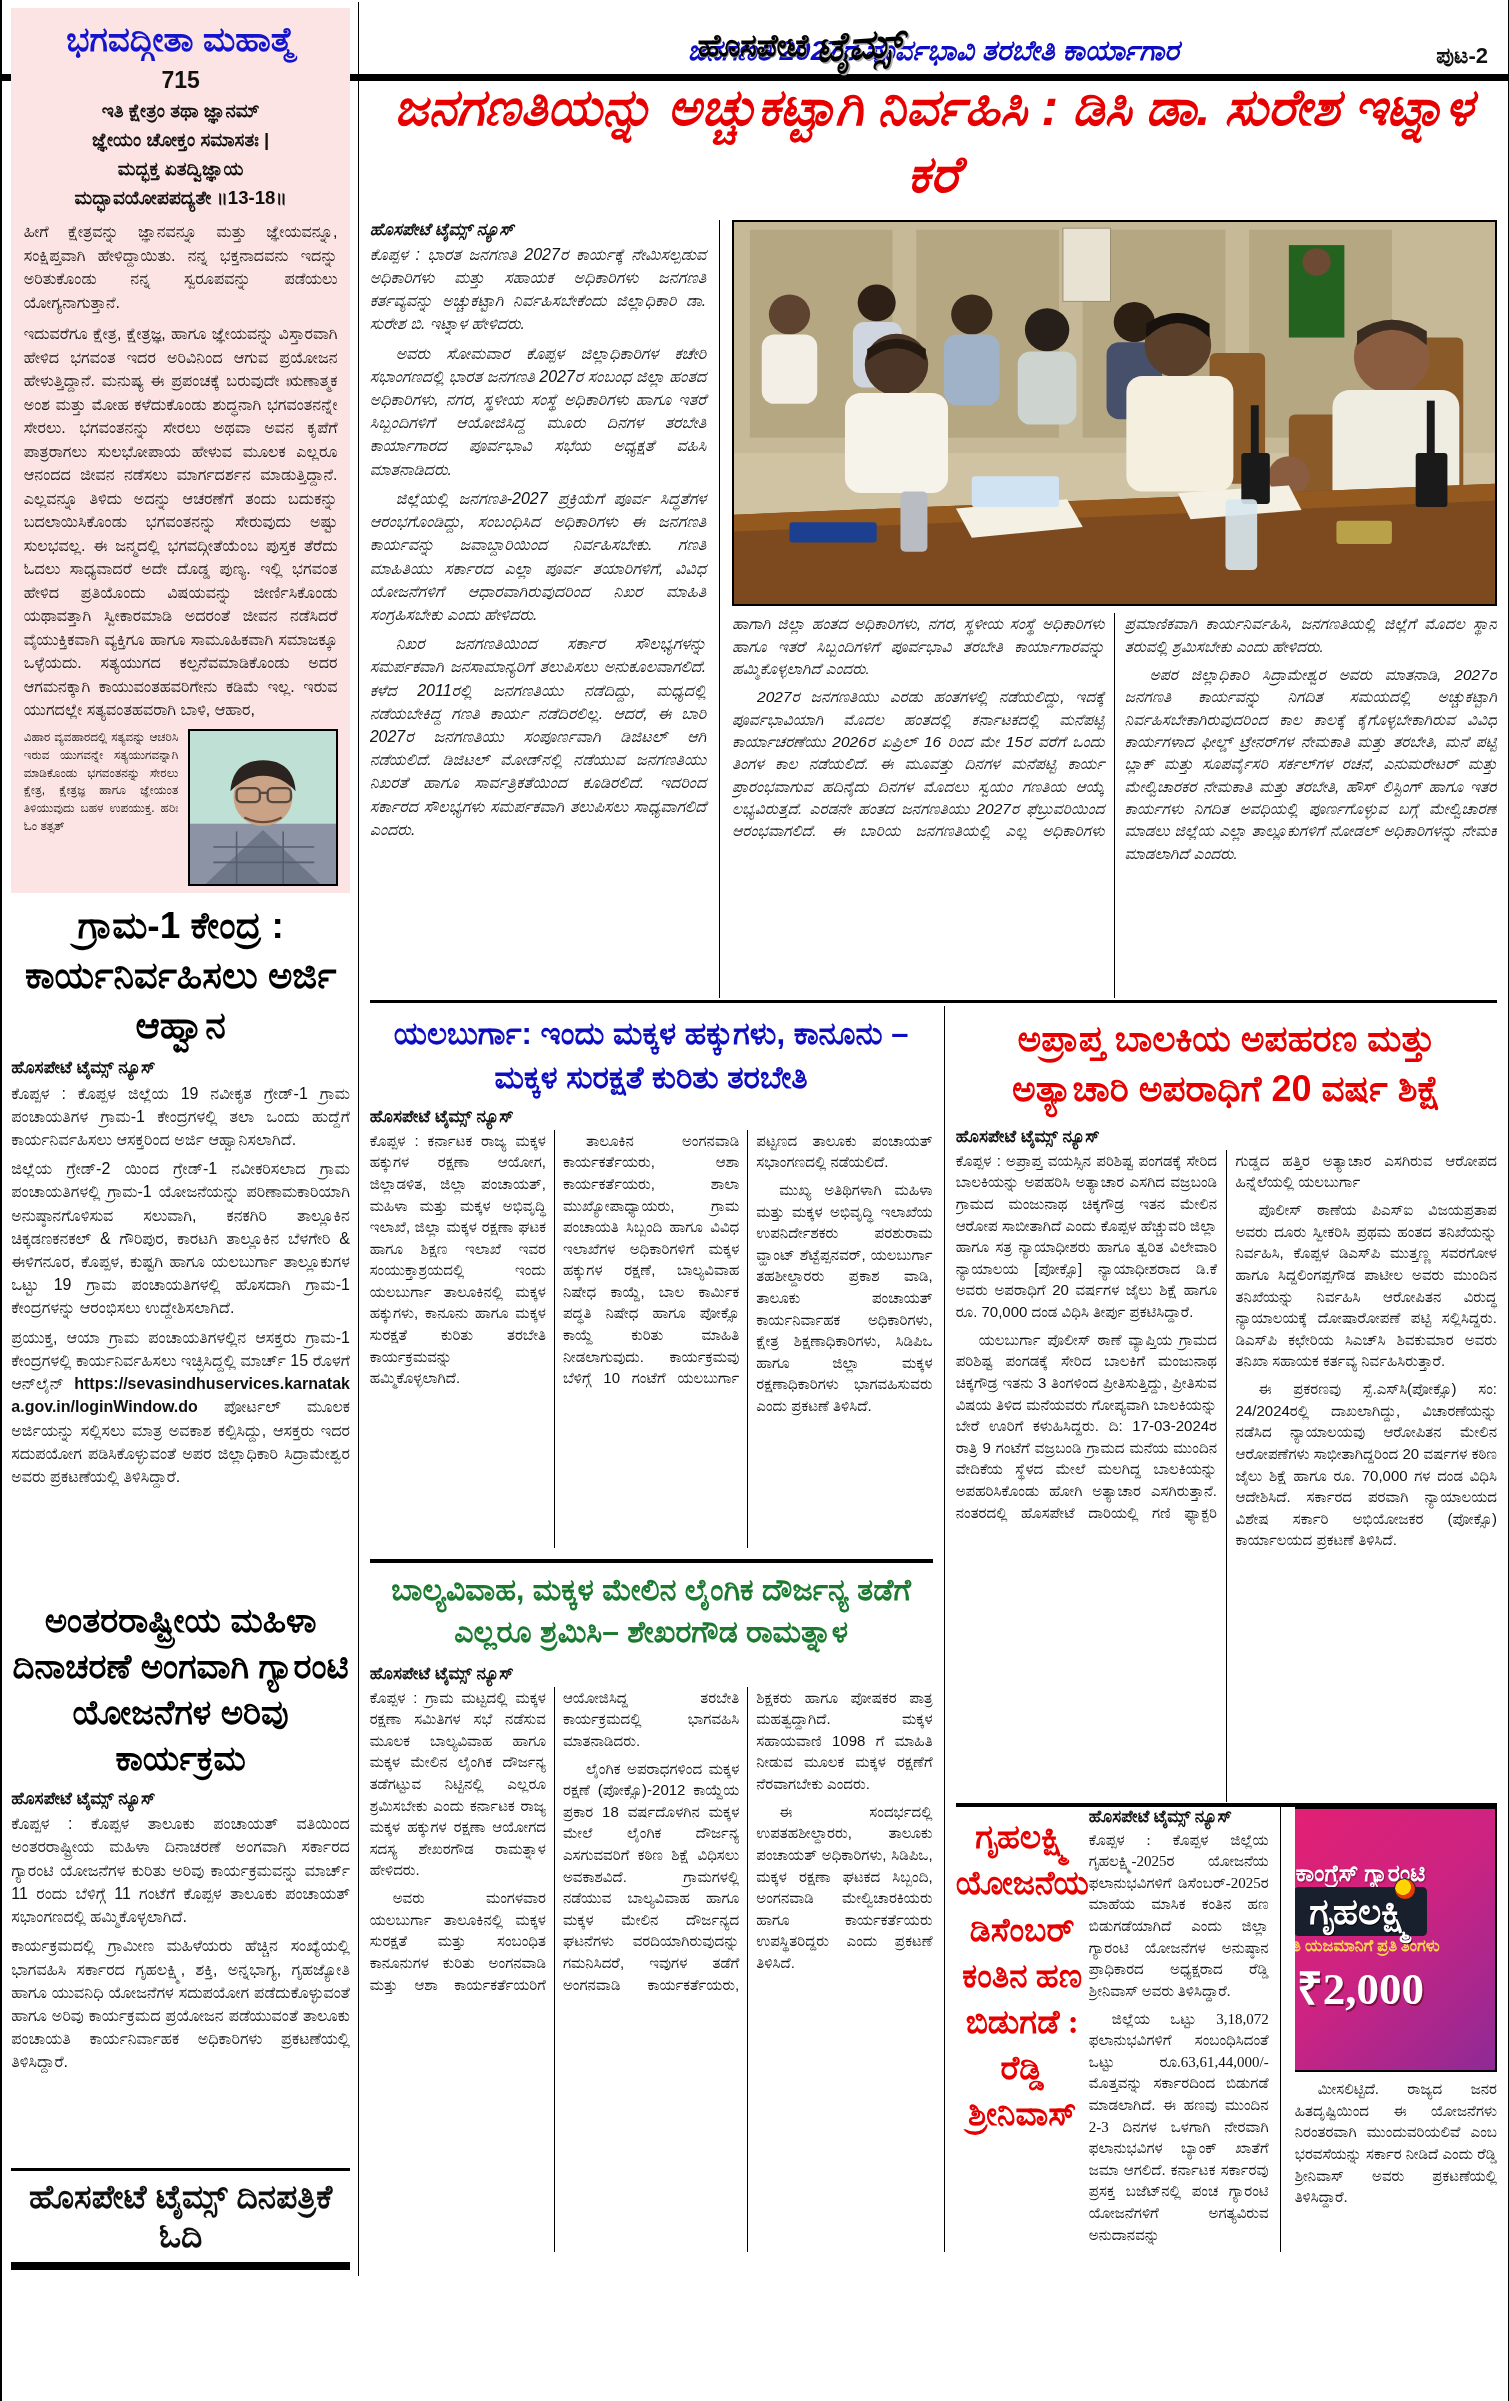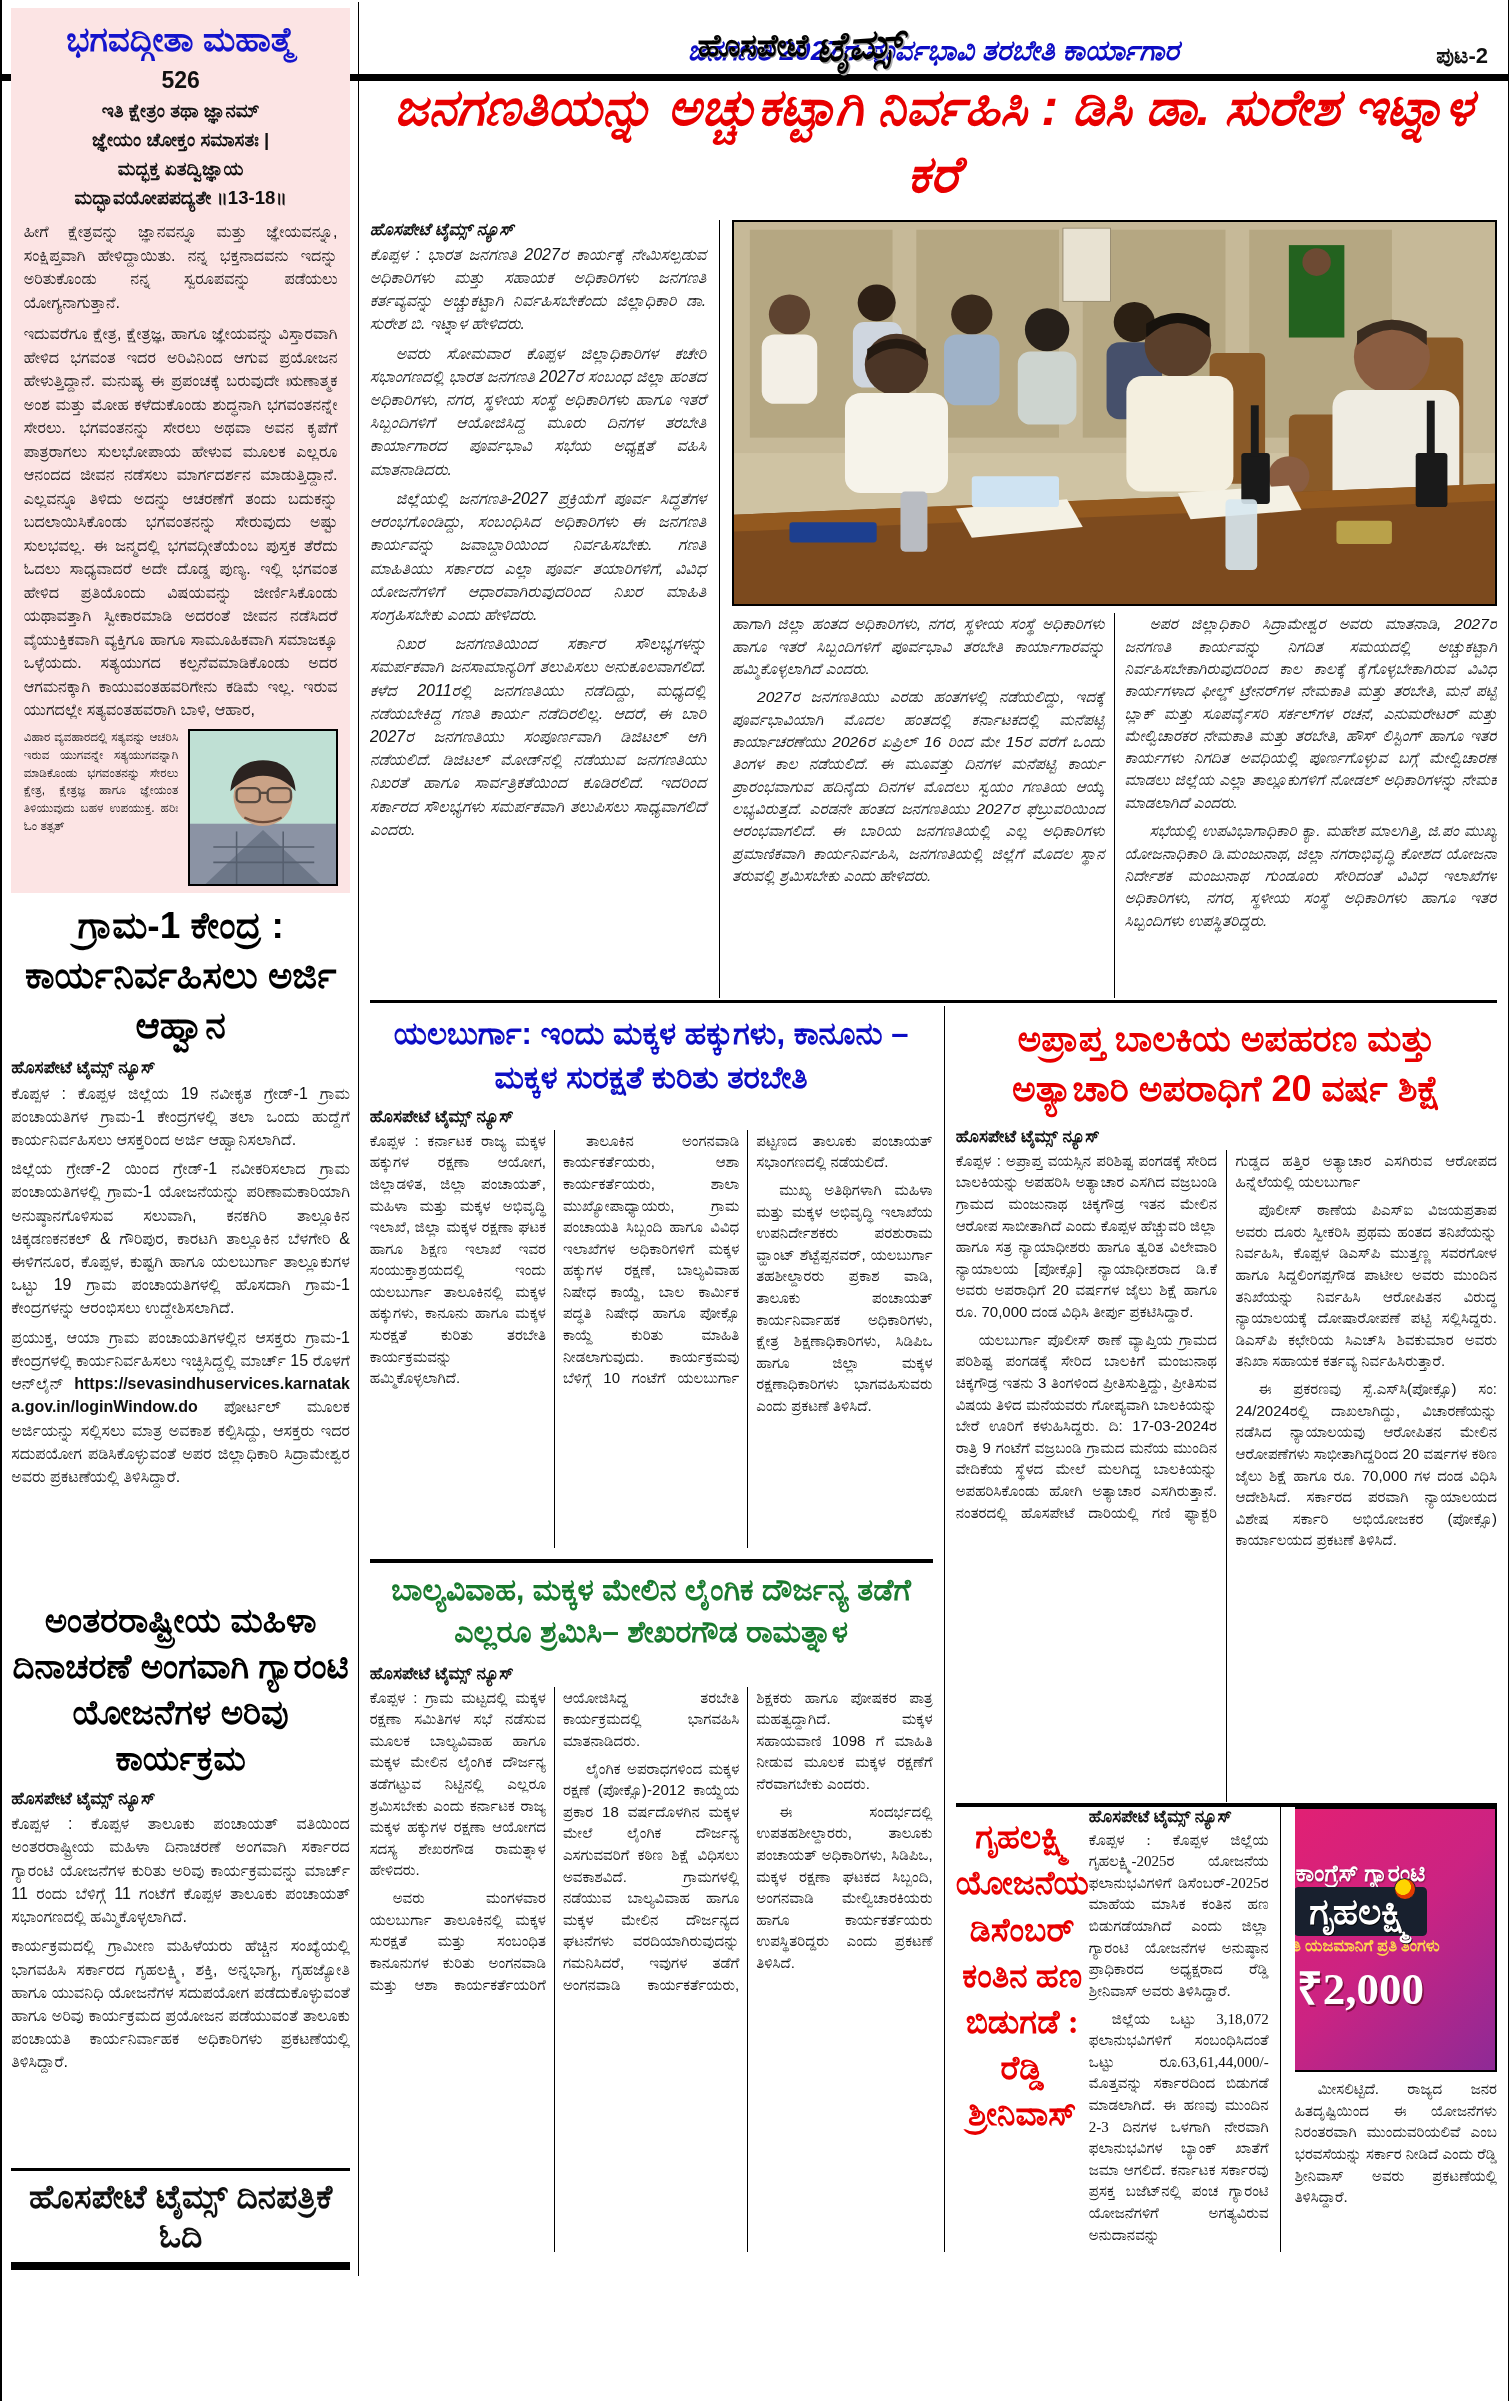--- a/index.html
+++ b/index.html
@@ -106,21 +106,21 @@
     <div class="hdr-page">ಪುಟ-2</div>
   </div>
   <div class="rule-thick"></div>
 
   <div class="content">
 
     <div class="left-rail">
 
       <div class="gita">
         <div class="gita-title">ಭಗವದ್ಗೀತಾ ಮಹಾತ್ಮೆ</div>
-        <div class="gita-num">526</div>
+        <div class="gita-num">715</div>
         <div class="gita-verse">
           <div>ಇತಿ ಕ್ಷೇತ್ರಂ ತಥಾ ಜ್ಞಾನಮ್</div>
           <div>ಜ್ಞೇಯಂ ಚೋಕ್ತಂ ಸಮಾಸತಃ |</div>
           <div>ಮದ್ಭಕ್ತ ಏತದ್ವಿಜ್ಞಾಯ</div>
           <div>ಮದ್ಭಾವಯೋಪಪದ್ಯತೇ ॥13-18॥</div>
         </div>
         <div class="gita-body">
           <p>ಹೀಗೆ ಕ್ಷೇತ್ರವನ್ನು ಜ್ಞಾನವನ್ನೂ ಮತ್ತು ಜ್ಞೇಯವನ್ನೂ, ಸಂಕ್ಷಿಪ್ತವಾಗಿ ಹೇಳಿದ್ದಾಯಿತು. ನನ್ನ ಭಕ್ತನಾದವನು ಇದನ್ನು ಅರಿತುಕೊಂಡು ನನ್ನ ಸ್ವರೂಪವನ್ನು ಪಡೆಯಲು ಯೋಗ್ಯನಾಗುತ್ತಾನೆ.</p>
           <p>ಇದುವರೆಗೂ ಕ್ಷೇತ್ರ, ಕ್ಷೇತ್ರಜ್ಞ, ಹಾಗೂ ಜ್ಞೇಯವನ್ನು ವಿಸ್ತಾರವಾಗಿ ಹೇಳಿದ ಭಗವಂತ ಇದರ ಅರಿವಿನಿಂದ ಆಗುವ ಪ್ರಯೋಜನ ಹೇಳುತ್ತಿದ್ದಾನೆ. ಮನುಷ್ಯ ಈ ಪ್ರಪಂಚಕ್ಕೆ ಬರುವುದೇ ಋಣಾತ್ಮಕ ಅಂಶ ಮತ್ತು ಮೋಹ ಕಳೆದುಕೊಂಡು ಶುದ್ಧನಾಗಿ ಭಗವಂತನನ್ನೇ ಸೇರಲು. ಭಗವಂತನನ್ನು ಸೇರಲು ಅಥವಾ ಅವನ ಕೃಪೆಗೆ ಪಾತ್ರರಾಗಲು ಸುಲಭೋಪಾಯ ಹೇಳುವ ಮೂಲಕ ಎಲ್ಲರೂ ಆನಂದದ ಜೀವನ ನಡೆಸಲು ಮಾರ್ಗದರ್ಶನ ಮಾಡುತ್ತಿದ್ದಾನೆ. ಎಲ್ಲವನ್ನೂ ತಿಳಿದು ಅದನ್ನು ಆಚರಣೆಗೆ ತಂದು ಬದುಕನ್ನು ಬದಲಾಯಿಸಿಕೊಂಡು ಭಗವಂತನನ್ನು ಸೇರುವುದು ಅಷ್ಟು ಸುಲಭವಲ್ಲ. ಈ ಜನ್ಮದಲ್ಲಿ ಭಗವದ್ಗೀತೆಯೆಂಬ ಪುಸ್ತಕ ತೆರೆದು ಓದಲು ಸಾಧ್ಯವಾದರೆ ಅದೇ ದೊಡ್ಡ ಪುಣ್ಯ. ಇಲ್ಲಿ ಭಗವಂತ ಹೇಳಿದ ಪ್ರತಿಯೊಂದು ವಿಷಯವನ್ನು ಜೀರ್ಣಿಸಿಕೊಂಡು ಯಥಾವತ್ತಾಗಿ ಸ್ವೀಕಾರಮಾಡಿ ಅದರಂತೆ ಜೀವನ ನಡೆಸಿದರೆ ವೈಯುಕ್ತಿಕವಾಗಿ ವ್ಯಕ್ತಿಗೂ ಹಾಗೂ ಸಾಮೂಹಿಕವಾಗಿ ಸಮಾಜಕ್ಕೂ ಒಳ್ಳೆಯದು. ಸತ್ಯಯುಗದ ಕಲ್ಪನೆವಮಾಡಿಕೊಂಡು ಅದರ ಆಗಮನಕ್ಕಾಗಿ ಕಾಯುವಂತಹವರಿಗೇನು ಕಡಿಮೆ ಇಲ್ಲ. ಇರುವ ಯುಗದಲ್ಲೇ ಸತ್ಯವಂತಹವರಾಗಿ ಬಾಳಿ, ಆಹಾರ,</p>
         </div>
@@ -248,21 +248,20 @@
                 <rect x="652" y="238" width="10" height="66" fill="#1a1a1a"></rect>
               <rect x="860" y="300" width="40" height="70" rx="4" fill="#1a1a1a"></rect>
                 <rect x="874" y="232" width="10" height="72" fill="#1a1a1a"></rect>
               <rect x="620" y="360" width="40" height="92" rx="6" fill="#d8e8ef" opacity="0.9"></rect>
               <rect x="760" y="388" width="70" height="30" rx="4" fill="#b9a14a"></rect>
             </svg>
             <div class="lead-below">
               <p class="noindent body-p" style="font-size:15.5px;line-height:1.44;text-align:justify;margin:0 0 6.2px 0;">ಹಾಗಾಗಿ ಜಿಲ್ಲಾ ಹಂತದ ಅಧಿಕಾರಿಗಳು, ನಗರ, ಸ್ಥಳೀಯ ಸಂಸ್ಥೆ ಅಧಿಕಾರಿಗಳು ಹಾಗೂ ಇತರೆ ಸಿಬ್ಬಂದಿಗಳಿಗೆ ಪೂರ್ವಭಾವಿ ತರಬೇತಿ ಕಾರ್ಯಾಗಾರವನ್ನು ಹಮ್ಮಿಕೊಳ್ಳಲಾಗಿದೆ ಎಂದರು.</p>
               <p style="font-size:15.5px;line-height:1.44;text-align:justify;margin:0 0 6.2px 0;text-indent:25px;">2027ರ ಜನಗಣತಿಯು ಎರಡು ಹಂತಗಳಲ್ಲಿ ನಡೆಯಲಿದ್ದು, ಇದಕ್ಕೆ ಪೂರ್ವಭಾವಿಯಾಗಿ ಮೊದಲ ಹಂತದಲ್ಲಿ ಕರ್ನಾಟಕದಲ್ಲಿ ಮನೆಪಟ್ಟಿ ಕಾರ್ಯಾಚರಣೆಯು 2026ರ ಏಪ್ರಿಲ್ 16 ರಿಂದ ಮೇ 15ರ ವರೆಗೆ ಒಂದು ತಿಂಗಳ ಕಾಲ ನಡೆಯಲಿದೆ. ಈ ಮೂವತ್ತು ದಿನಗಳ ಮನೆಪಟ್ಟಿ ಕಾರ್ಯ ಪ್ರಾರಂಭವಾಗುವ ಹದಿನೈದು ದಿನಗಳ ಮೊದಲು ಸ್ವಯಂ ಗಣತಿಯ ಆಯ್ಕೆ ಲಭ್ಯವಿರುತ್ತದೆ. ಎರಡನೇ ಹಂತದ ಜನಗಣತಿಯು 2027ರ ಫೆಬ್ರುವರಿಯಿಂದ ಆರಂಭವಾಗಲಿದೆ. ಈ ಬಾರಿಯ ಜನಗಣತಿಯಲ್ಲಿ ಎಲ್ಲ ಅಧಿಕಾರಿಗಳು ಪ್ರಮಾಣಿಕವಾಗಿ ಕಾರ್ಯನಿರ್ವಹಿಸಿ, ಜನಗಣತಿಯಲ್ಲಿ ಜಿಲ್ಲೆಗೆ ಮೊದಲ ಸ್ಥಾನ ತರುವಲ್ಲಿ ಶ್ರಮಿಸಬೇಕು ಎಂದು ಹೇಳಿದರು.</p>
               <p style="font-size:15.5px;line-height:1.44;text-align:justify;margin:0 0 6.2px 0;text-indent:25px;">ಅಪರ ಜಿಲ್ಲಾಧಿಕಾರಿ ಸಿದ್ರಾಮೇಶ್ವರ ಅವರು ಮಾತನಾಡಿ, 2027ರ ಜನಗಣತಿ ಕಾರ್ಯವನ್ನು ನಿಗದಿತ ಸಮಯದಲ್ಲಿ ಅಚ್ಚುಕಟ್ಟಾಗಿ ನಿರ್ವಹಿಸಬೇಕಾಗಿರುವುದರಿಂದ ಕಾಲ ಕಾಲಕ್ಕೆ ಕೈಗೊಳ್ಳಬೇಕಾಗಿರುವ ವಿವಿಧ ಕಾರ್ಯಗಳಾದ ಫೀಲ್ಡ್ ಟ್ರೇನರ್‌ಗಳ ನೇಮಕಾತಿ ಮತ್ತು ತರಬೇತಿ, ಮನೆ ಪಟ್ಟಿ ಬ್ಲಾಕ್ ಮತ್ತು ಸೂಪರ್ವೈಸರಿ ಸರ್ಕಲ್‌ಗಳ ರಚನೆ, ಎನುಮರೇಟರ್ ಮತ್ತು ಮೇಲ್ವಿಚಾರಕರ ನೇಮಕಾತಿ ಮತ್ತು ತರಬೇತಿ, ಹೌಸ್ ಲಿಸ್ಟಿಂಗ್ ಹಾಗೂ ಇತರೆ ಕಾರ್ಯಗಳು ನಿಗದಿತ ಅವಧಿಯಲ್ಲಿ ಪೂರ್ಣಗೊಳ್ಳುವ ಬಗ್ಗೆ ಮೇಲ್ವಿಚಾರಣೆ ಮಾಡಲು ಜಿಲ್ಲೆಯ ಎಲ್ಲಾ ತಾಲ್ಲೂಕುಗಳಿಗೆ ನೋಡಲ್ ಅಧಿಕಾರಿಗಳನ್ನು ನೇಮಕ ಮಾಡಲಾಗಿದೆ ಎಂದರು.</p>
-              <p style="font-size:15.5px;line-height:1.44;text-align:justify;margin:0 0 6.2px 0;text-indent:25px;">ಸಭೆಯಲ್ಲಿ ಉಪವಿಭಾಗಾಧಿಕಾರಿ ಕ್ಯಾ. ಮಹೇಶ ಮಾಲಗಿತ್ತಿ, ಜಿ.ಪಂ ಮುಖ್ಯ ಯೋಜನಾಧಿಕಾರಿ ಡಿ.ಮಂಜುನಾಥ, ಜಿಲ್ಲಾ ನಗರಾಭಿವೃದ್ಧಿ ಕೋಶದ ಯೋಜನಾ ನಿರ್ದೇಶಕ ಮಂಜುನಾಥ ಗುಂಡೂರು ಸೇರಿದಂತೆ ವಿವಿಧ ಇಲಾಖೆಗಳ ಅಧಿಕಾರಿಗಳು, ನಗರ, ಸ್ಥಳೀಯ ಸಂಸ್ಥೆ ಅಧಿಕಾರಿಗಳು ಹಾಗೂ ಇತರೆ ಸಿಬ್ಬಂದಿಗಳು ಉಪಸ್ಥಿತರಿದ್ದರು.</p>
             </div>
           </div>
         </div>
       </div>
 
       <div class="band-rule"></div>
 
       <div class="bands">
 
         <div class="band-left">

